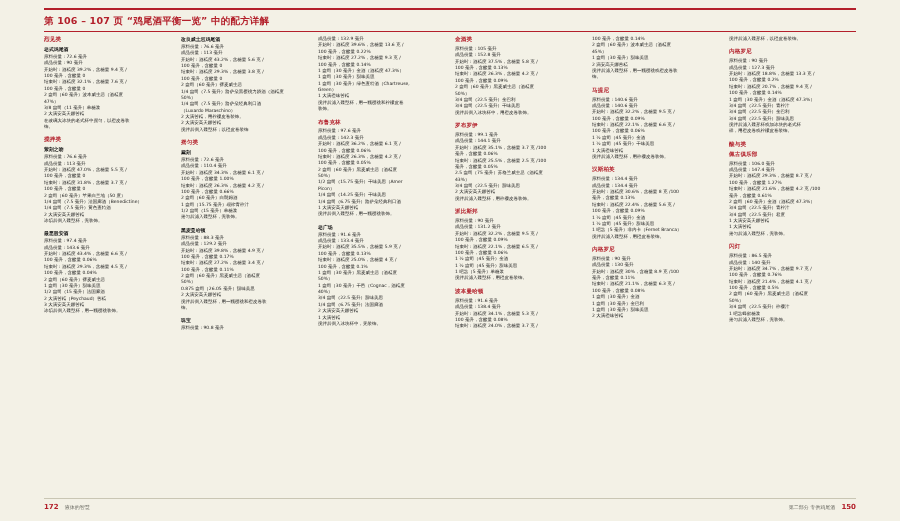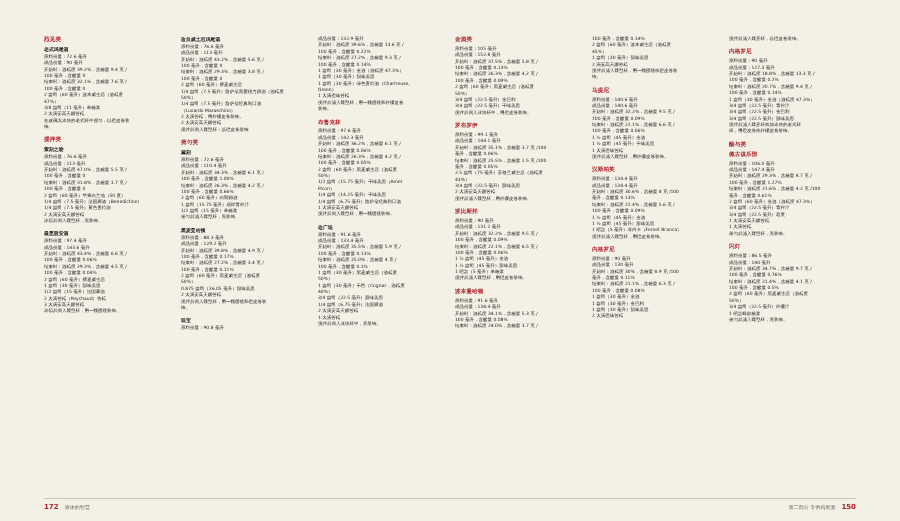--- a/index.html
+++ b/index.html
@@ -72,20 +72,23 @@
   }
   .f-left,.f-right{display:flex;align-items:baseline;gap:6px;}
   .f-num{color:#b3202b;font-weight:bold;font-size:7px;}
   .f-txt{color:#6b6b63;font-size:5px;}
 </style>
 </head>
 <body>
 
 <div class="page">
 
+  <div class="header-bar">
+    <div class="header-title">第 106 – 107 页 “鸡尾酒平衡一览” 中的配方详解</div>
+  </div>
 
   <div class="cols" id="cols">
       <div class="col">
         <div class="sec-head first">烈见类</div>
         <div class="recipe">
           <div class="r-name">老式鸡尾酒</div>
           <div class="r-line">原料份量：72.6 毫升</div>
           <div class="r-line">成品份量：90 毫升</div>
           <div class="r-line">开始时：酒精度 39.2%，含糖量 9.4 克 /</div>
           <div class="r-line">100 毫升，含酸量 0</div>

